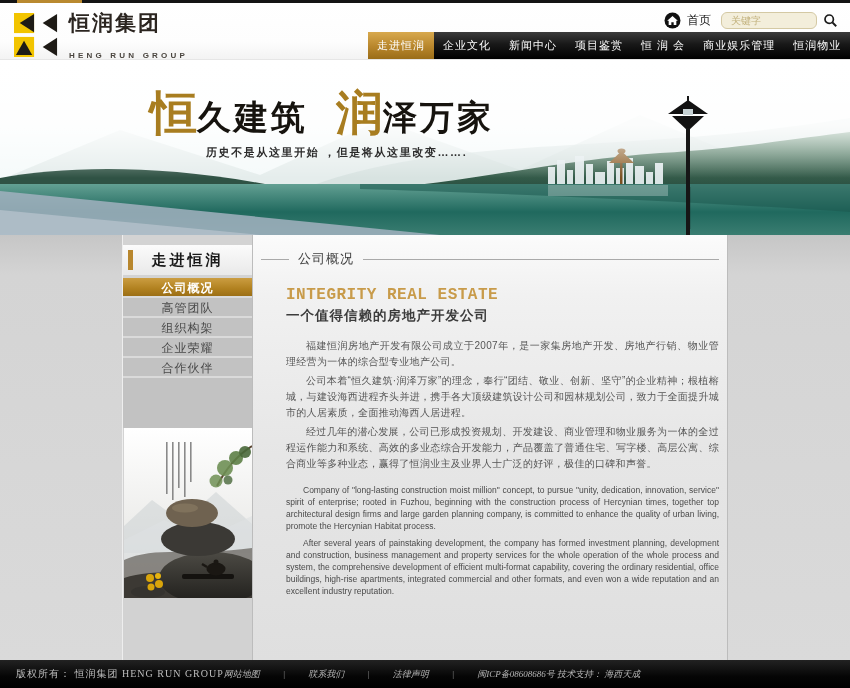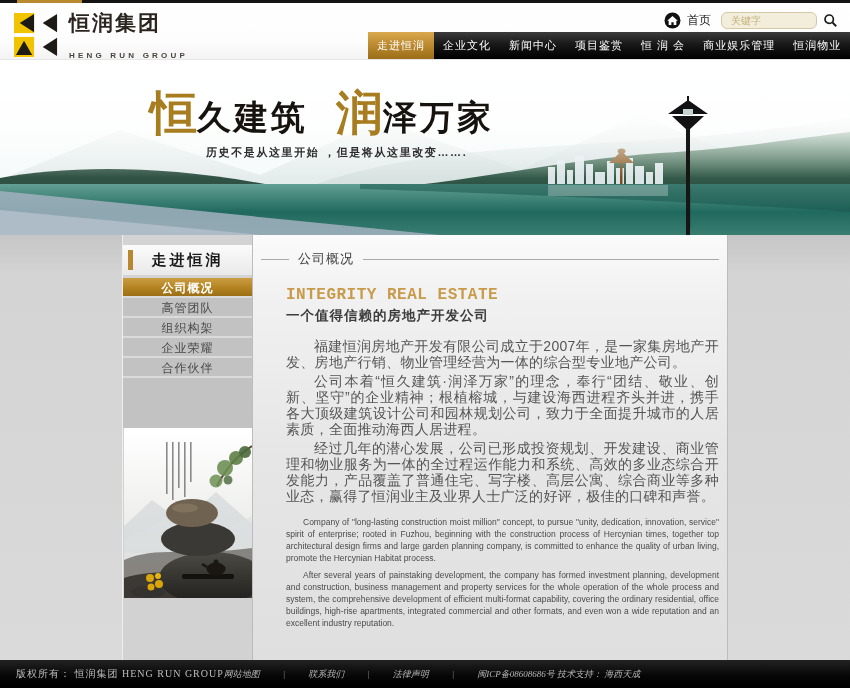--- a/index.html
+++ b/index.html
@@ -64,21 +64,21 @@
   .main { width:476px; border-left:1px solid #bcbcbc; border-right:1px solid #bcbcbc;
     background:linear-gradient(180deg,#fbfbfb 0px,#f1f1f1 60px,#e6e6e6 220px,#dfdfdf 100%); }
   .sec-head { display:flex; align-items:center; padding:15px 8px 0 8px; gap:9px; }
   .sec-line-l { width:28px; height:1px; background:#a9a9a9; }
   .sec-line-r { flex:1; height:1px; background:#a9a9a9; }
   .sec-title { font-size:13px; color:#3e3e3e; letter-spacing:1px; }
   .main-body { padding:18px 8px 0 33px; }
   .h-en { font-size:16px; font-weight:bold; color:#c89b4a; letter-spacing:0.5px; font-family:Liberation Mono, monospace; }
   .h-cn { font-size:13.5px; font-weight:bold; color:#3c3c3c; margin-top:3px; letter-spacing:1px; }
   .paras-cn { margin-top:13px; }
-  .para-cn { font-size:14px; line-height:16px; color:#555555; text-align:justify; text-indent:2em; margin-bottom:3px; letter-spacing:0.3px; }
+  .para-cn { font-size:10px; line-height:16px; color:#555555; text-align:justify; text-indent:2em; margin-bottom:3px; letter-spacing:0.3px; }
   .paras-en { margin-top:12px; }
   .para-en { font-size:8.5px; line-height:12px; color:#4a4a4a; text-align:justify; text-indent:2em; margin-bottom:5px; }
 
   
   footer { height:28px; background:linear-gradient(180deg,#222222 0%,#050505 60%,#000000 100%);
     display:flex; align-items:center; justify-content:flex-start; padding:0 16px; }
   .f-left { font-size:10px; color:#bdbdbd; font-family:"Liberation Serif",serif; letter-spacing:1px; }
   .f-right { font-size:9px; color:#b5b5b5; font-family:"Liberation Serif",serif; font-style:italic; display:flex; align-items:center; gap:23px; }
   .f-right a { color:#b5b5b5; text-decoration:none; cursor:pointer; }
   .sep { color:#8a8a8a; }

